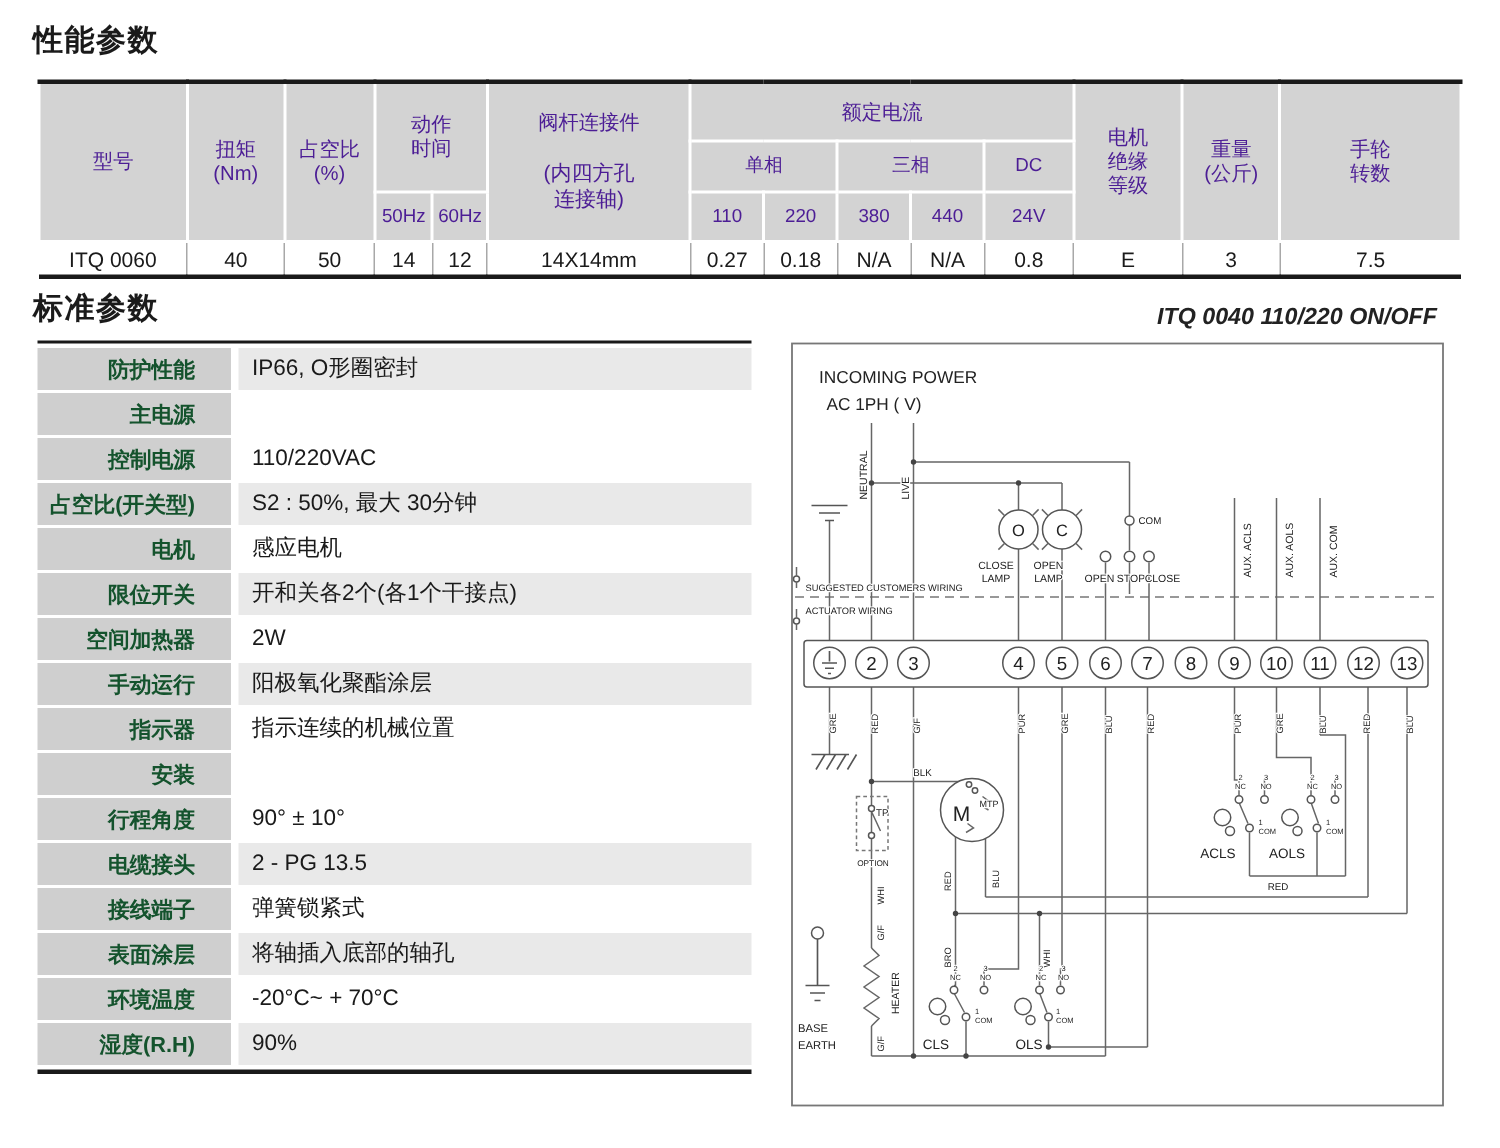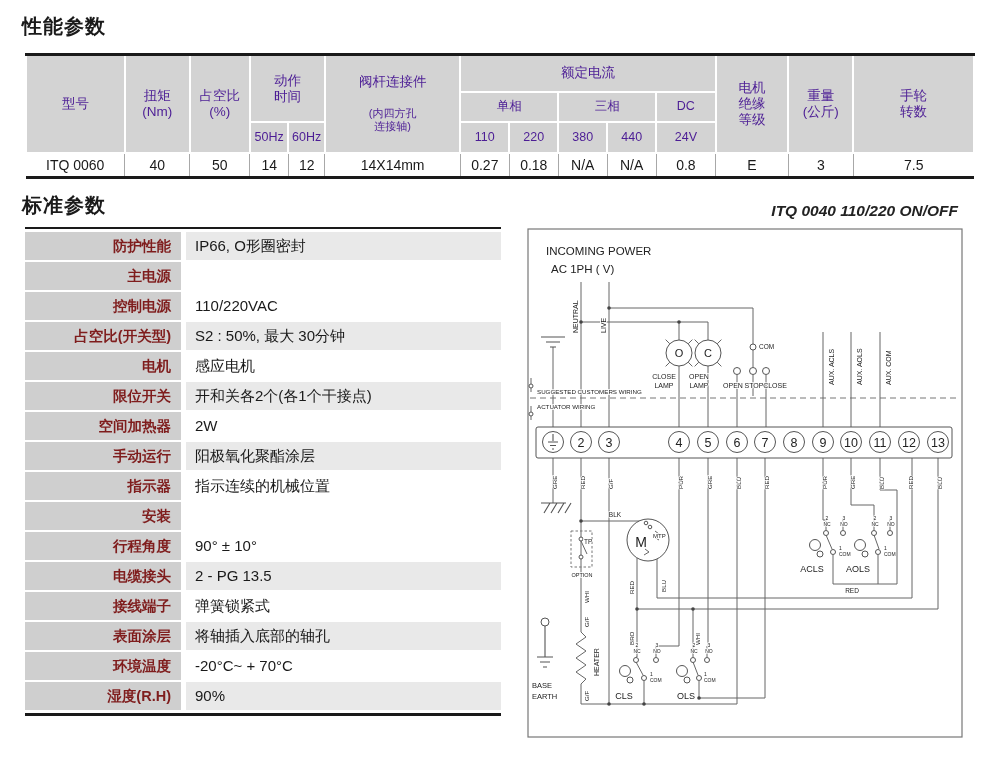--- a/index.html
+++ b/index.html
@@ -12,34 +12,34 @@
   #t2 { top:192px; }
 
   
   table.perf { position:absolute; left:25px; top:53px; width:950px;
     border-collapse:collapse; table-layout:fixed;
     border-top:3px solid #1a1a1a; border-bottom:3px solid #1a1a1a; }
   table.perf th { background:#d3d3d3; border:2px solid #fff; font-weight:normal;
     font-size:13.5px; line-height:1.2; white-space:pre-line; text-align:center;
     vertical-align:middle; padding:2px 0; color:#4c1d95; }
   table.perf th.sub { font-size:12.5px; }
-  table.perf .stem2 { font-size:11px; line-height:1.25; white-space:pre-line; }
+  table.perf .stem2 { font-size:14px; line-height:1.25; white-space:pre-line; }
   table.perf tr.hr1 { height:30px; } table.perf tr.hr2 { height:25px; }
   table.perf tr.hr3 { height:25px; } table.perf tr.dr { height:24px; }
   table.perf td { font-size:14px; text-align:center; padding:2px 0;
     border-left:1px solid #a8a8a8; background:#fff; }
   table.perf td:first-child { border-left:none; }
 
   
   #std { position:absolute; left:25px; top:227px; width:476px;
     border-top:2px solid #1a1a1a; border-bottom:3px solid #1a1a1a; padding:3px 0 1px 0; }
   .std-row { display:flex; margin-bottom:2px; }
-  .std-label { width:156px; min-height:28px; background:#cfcfcf; font-weight:bold;
-    font-size:14.5px; color:#7f1d1d; display:flex; align-items:center;
-    justify-content:flex-end; padding-right:10px; flex:none; }
+  .std-label { width:129px; min-height:28px; background:#cfcfcf; font-weight:bold;
+    font-size:14.5px; color:#14532d; display:flex; align-items:center;
+    justify-content:flex-end; padding-right:24px; flex:none; }
   .std-value { flex:1; margin-left:5px; font-size:15px; padding-left:9px;
     display:flex; align-items:center; white-space:pre-line; line-height:1.5; }
   .std-row.shaded .std-value { background:#e9e9e9; }
 
   
   svg#diag { position:absolute; left:520px; top:190px; }
   svg#diag text { font-family:"Liberation Sans", sans-serif; fill:#222;
     paint-order:stroke; stroke:#fff; stroke-width:1.5px; }
   .w  { fill:none; stroke:#666; stroke-width:1; }
   .w2 { fill:none; stroke:#555; stroke-width:1.1; }

